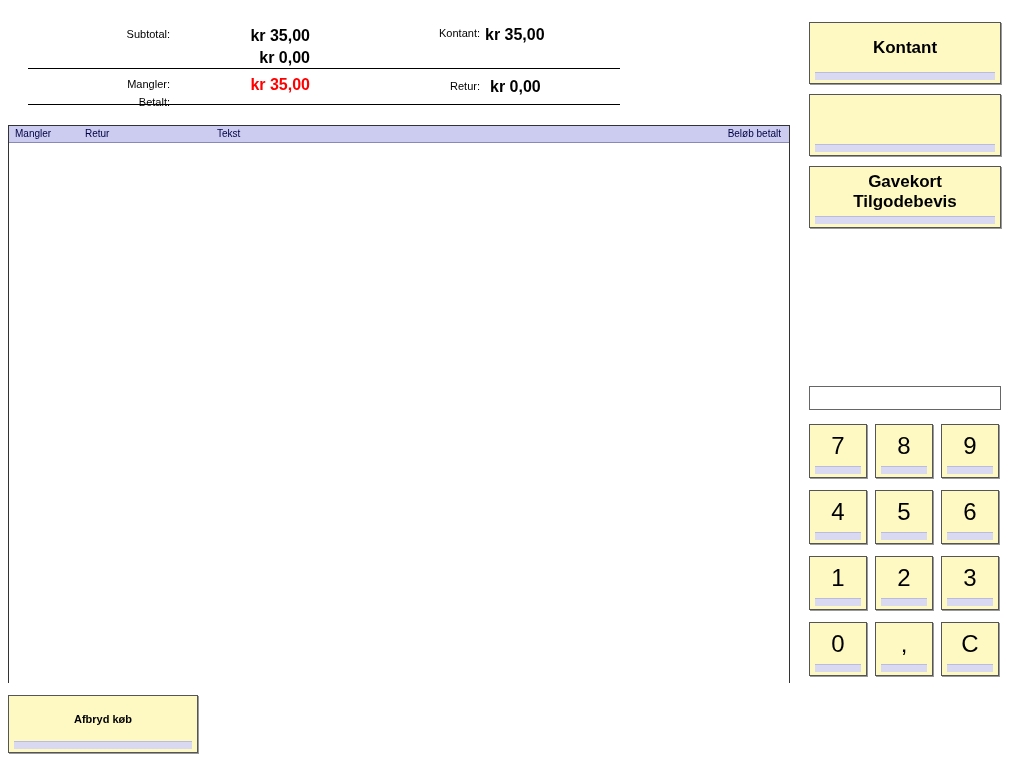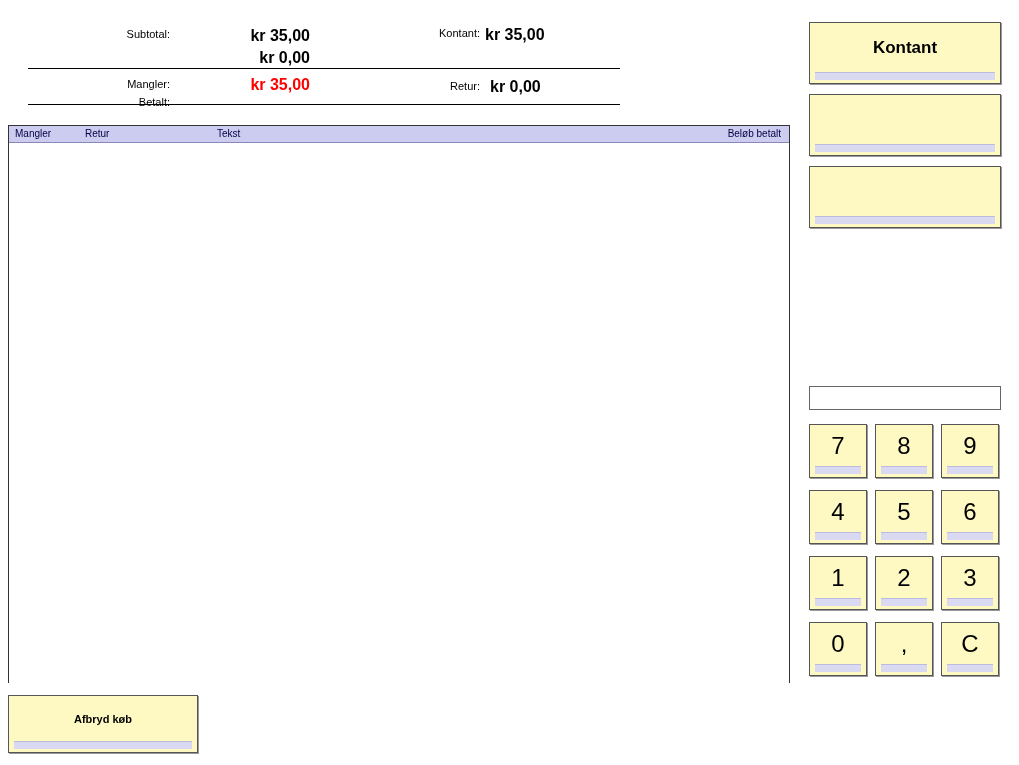--- a/index.html
+++ b/index.html
@@ -223,20 +223,22 @@
 <div class="pos-btn" id="btn-kontant">
   <div class="cap">Kontant</div>
   <div class="underbar"></div>
 </div>
 
 <div class="pos-btn" id="btn-betalingskort">
   <div class="underbar"></div>
 </div>
 
 <div class="pos-btn" id="btn-gavekort">
+  <div class="cap">Gavekort
+Tilgodebevis</div>
   <div class="underbar"></div>
 </div>
 
 <input id="num-display" type="text" value="" style="">
 
 <div class="pos-btn key" id="key-7">
   <div class="cap">7</div>
   <div class="underbar"></div>
 </div>
 <div class="pos-btn key" id="key-8">

